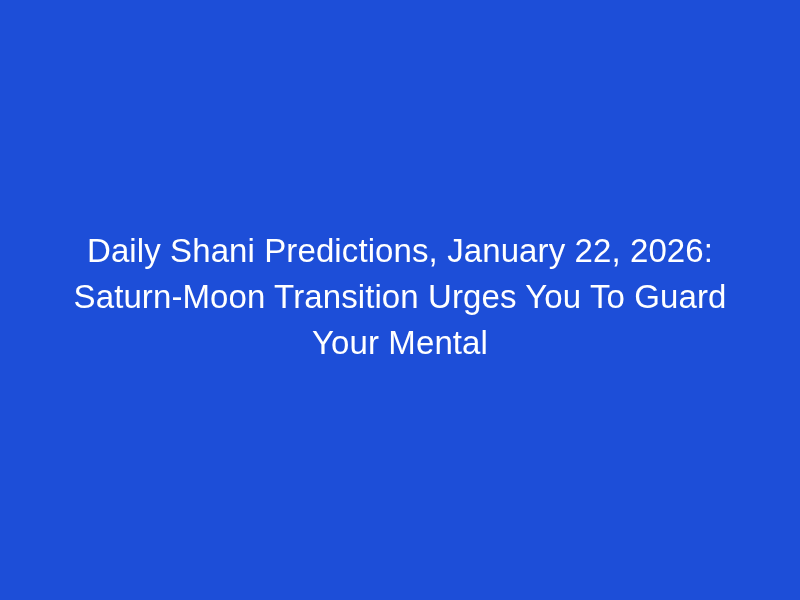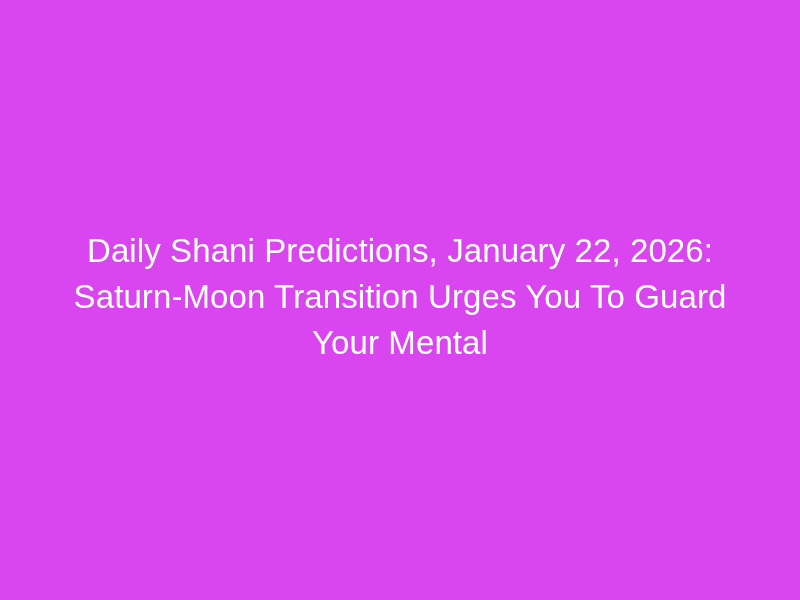--- a/index.html
+++ b/index.html
@@ -12,21 +12,21 @@
     height: 600px;
     overflow: hidden;
     background: #fc5f5f;
     font-family: "Liberation Sans", sans-serif;
   }
 
   .placeholder-card {
     position: relative;
     width: 800px;
     height: 600px;
-    background: #d946ef;
+    background: #1d4ed8;
     display: flex;
     align-items: center;
     justify-content: center;
     box-sizing: border-box;
   }
 
   .headline-block {
     width: 664px;
     margin: 0;
     padding: 0;

